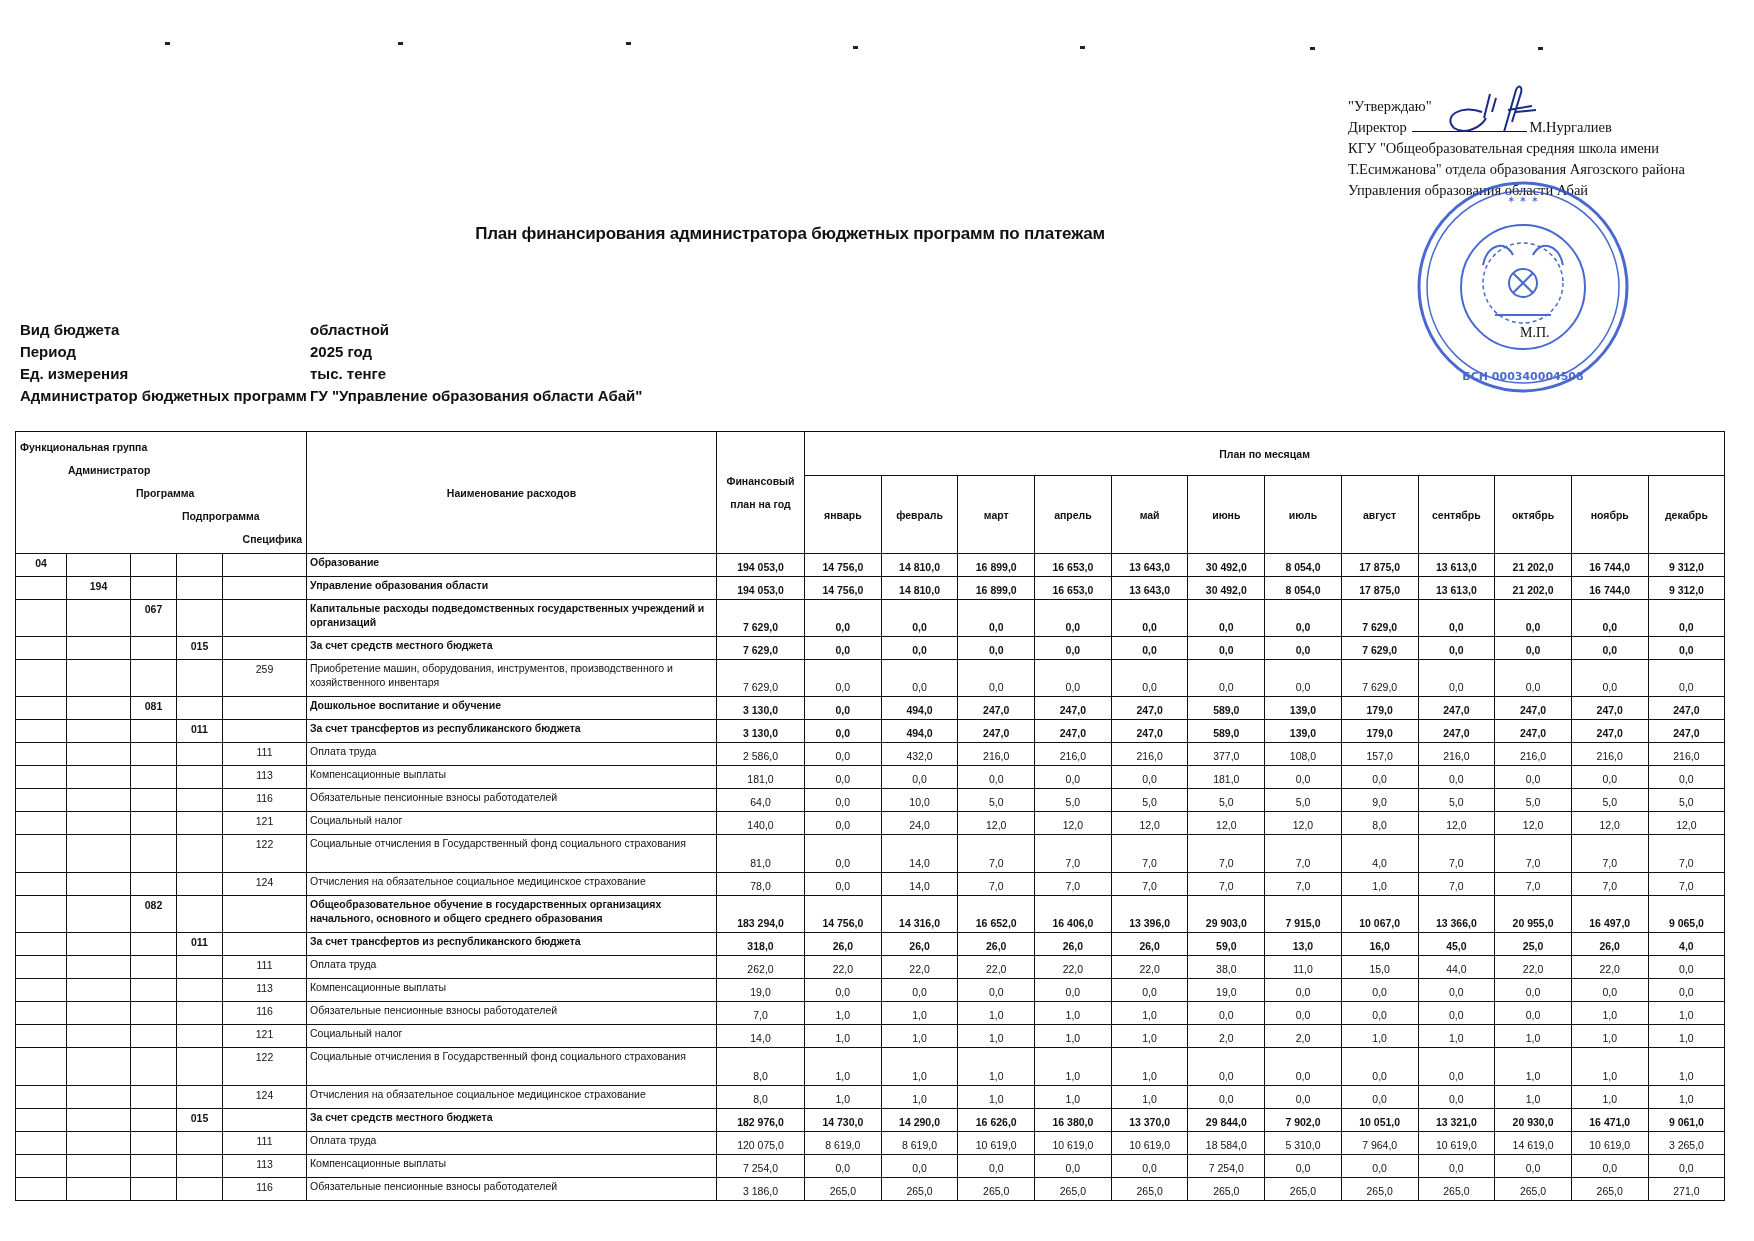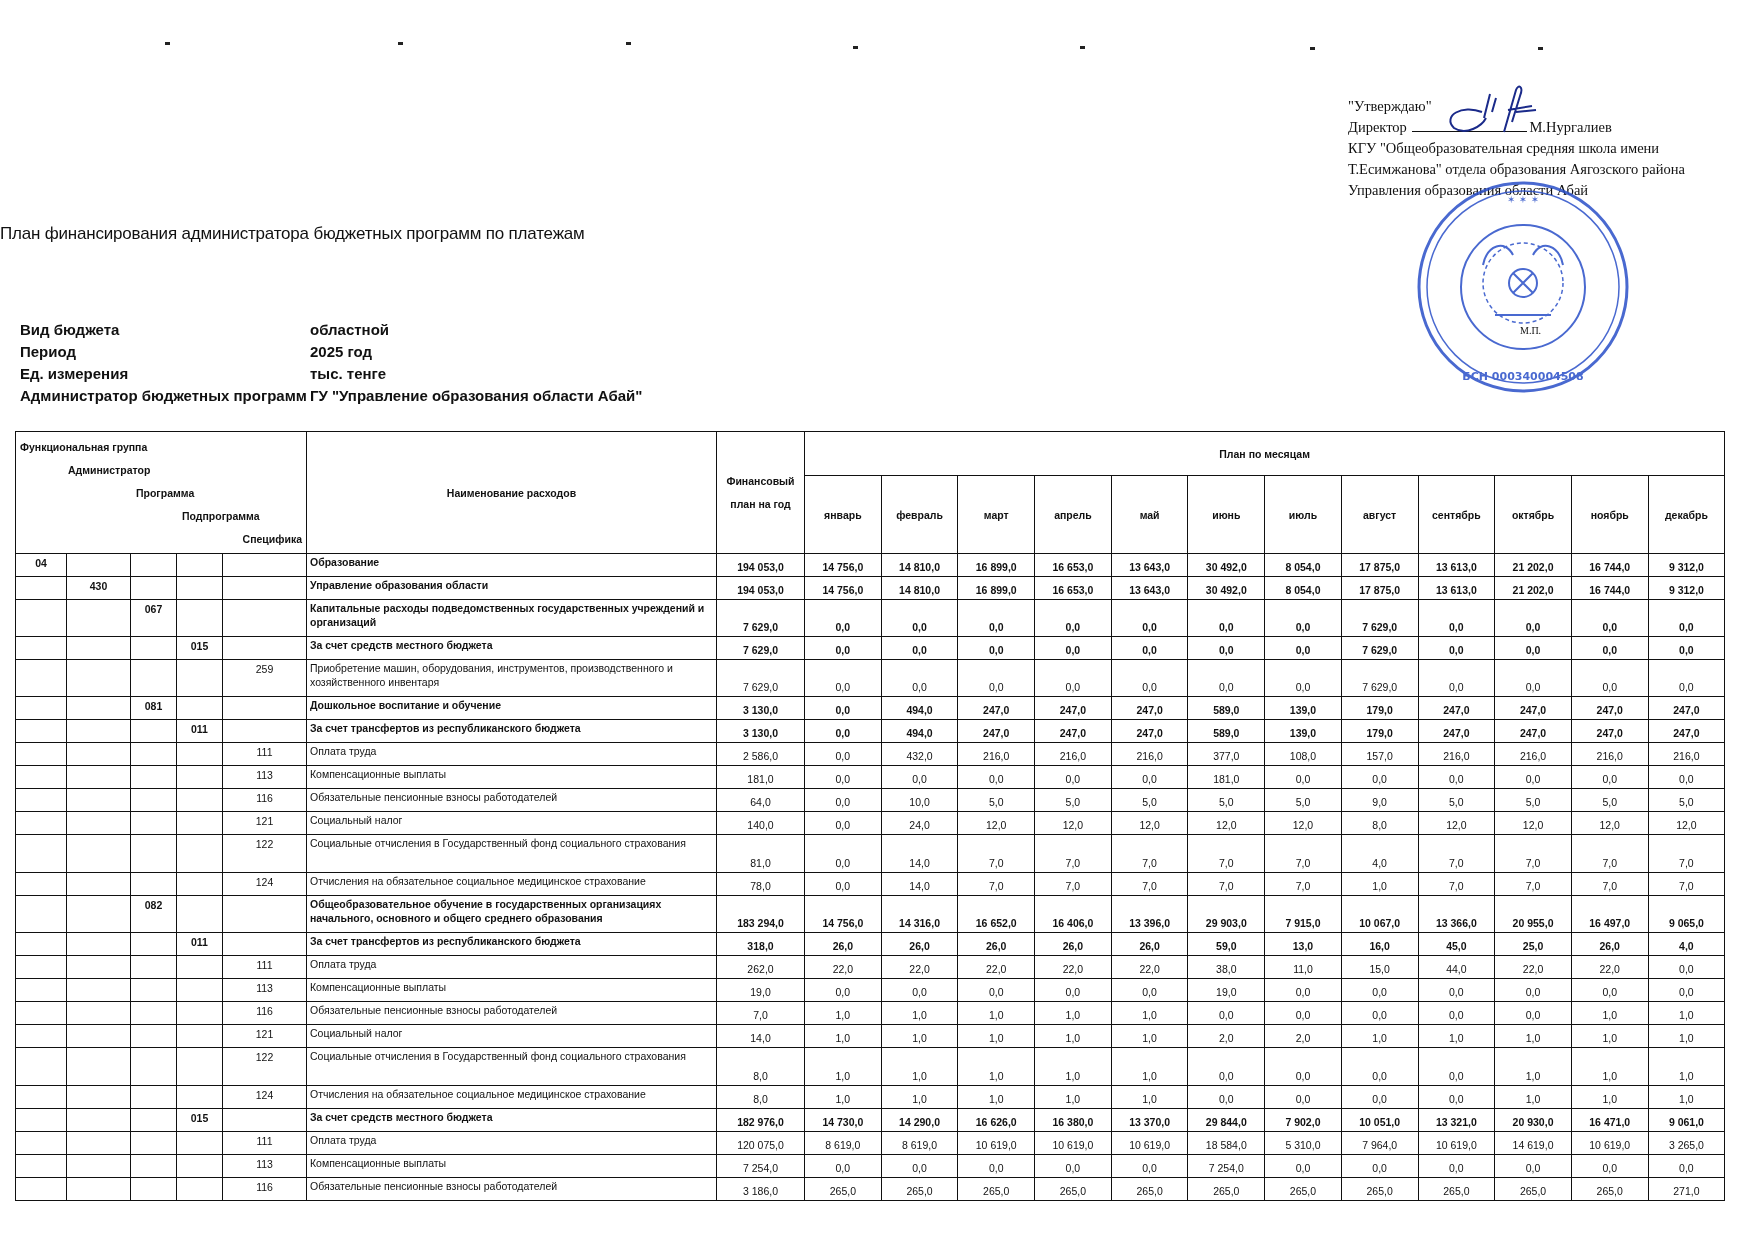--- a/index.html
+++ b/index.html
@@ -8,24 +8,24 @@
     font-family: "Liberation Serif", "DejaVu Serif", serif; color: #111;
   }
   .tick { position: absolute; top: 42px; width: 5px; height: 3px; background: #222; }
   .approval {
     position: absolute; left: 1348px; top: 96px; font-size: 14.5px; line-height: 21px; color: #111;
     font-family: "Liberation Serif", serif;
   }
   .approval .sigline { display: inline-block; width: 115px; border-bottom: 1px solid #111; margin: 0 2px; height: 14px; vertical-align: baseline; }
   .signature { position: absolute; left: 1432px; top: 82px; width: 110px; height: 60px; }
   .stamp { position: absolute; left: 1395px; top: 175px; width: 250px; height: 230px; opacity: 0.85; }
-  .mp { position: absolute; left: 1520px; top: 325px; font-size: 10px; font-family: "Liberation Serif", serif; }
+  .mp { position: absolute; left: 1520px; top: 325px; font-size: 14px; font-family: "Liberation Serif", serif; }
   .doc-title {
-    position: absolute; left: 0; width: 1580px; top: 224px; text-align: left;
-    font-size: 17px; font-weight: normal; font-family: "Liberation Sans", sans-serif; letter-spacing: -0.2px;
+    position: absolute; left: 0; width: 1580px; top: 224px; text-align: center;
+    font-size: 17px; font-weight: bold; font-family: "Liberation Sans", sans-serif; letter-spacing: -0.2px;
   }
   .meta { position: absolute; left: 20px; top: 318px; font-family: "Liberation Sans", sans-serif; font-size: 15px; font-weight: bold; }
   .meta .row { display: flex; height: 22px; align-items: center; }
   .meta .k { width: 290px; }
   .meta .v { }
 
   table.plan {
     position: absolute; left: 15px; top: 431px; border-collapse: collapse; table-layout: fixed;
     font-family: "Liberation Sans", "DejaVu Sans", sans-serif; font-size: 10.5px;
   }
@@ -171,21 +171,21 @@
         <td class="num">30 492,0</td>
         <td class="num">8 054,0</td>
         <td class="num">17 875,0</td>
         <td class="num">13 613,0</td>
         <td class="num">21 202,0</td>
         <td class="num">16 744,0</td>
         <td class="num">9 312,0</td>
       </tr>
       <tr class="b r1">
         <td class="code"></td>
-        <td class="code">430</td>
+        <td class="code">194</td>
         <td class="code"></td>
         <td class="code"></td>
         <td class="code"></td>
         <td class="name">Управление образования области</td>
         <td class="num">194 053,0</td>
         <td class="num">14 756,0</td>
         <td class="num">14 810,0</td>
         <td class="num">16 899,0</td>
         <td class="num">16 653,0</td>
         <td class="num">13 643,0</td>

